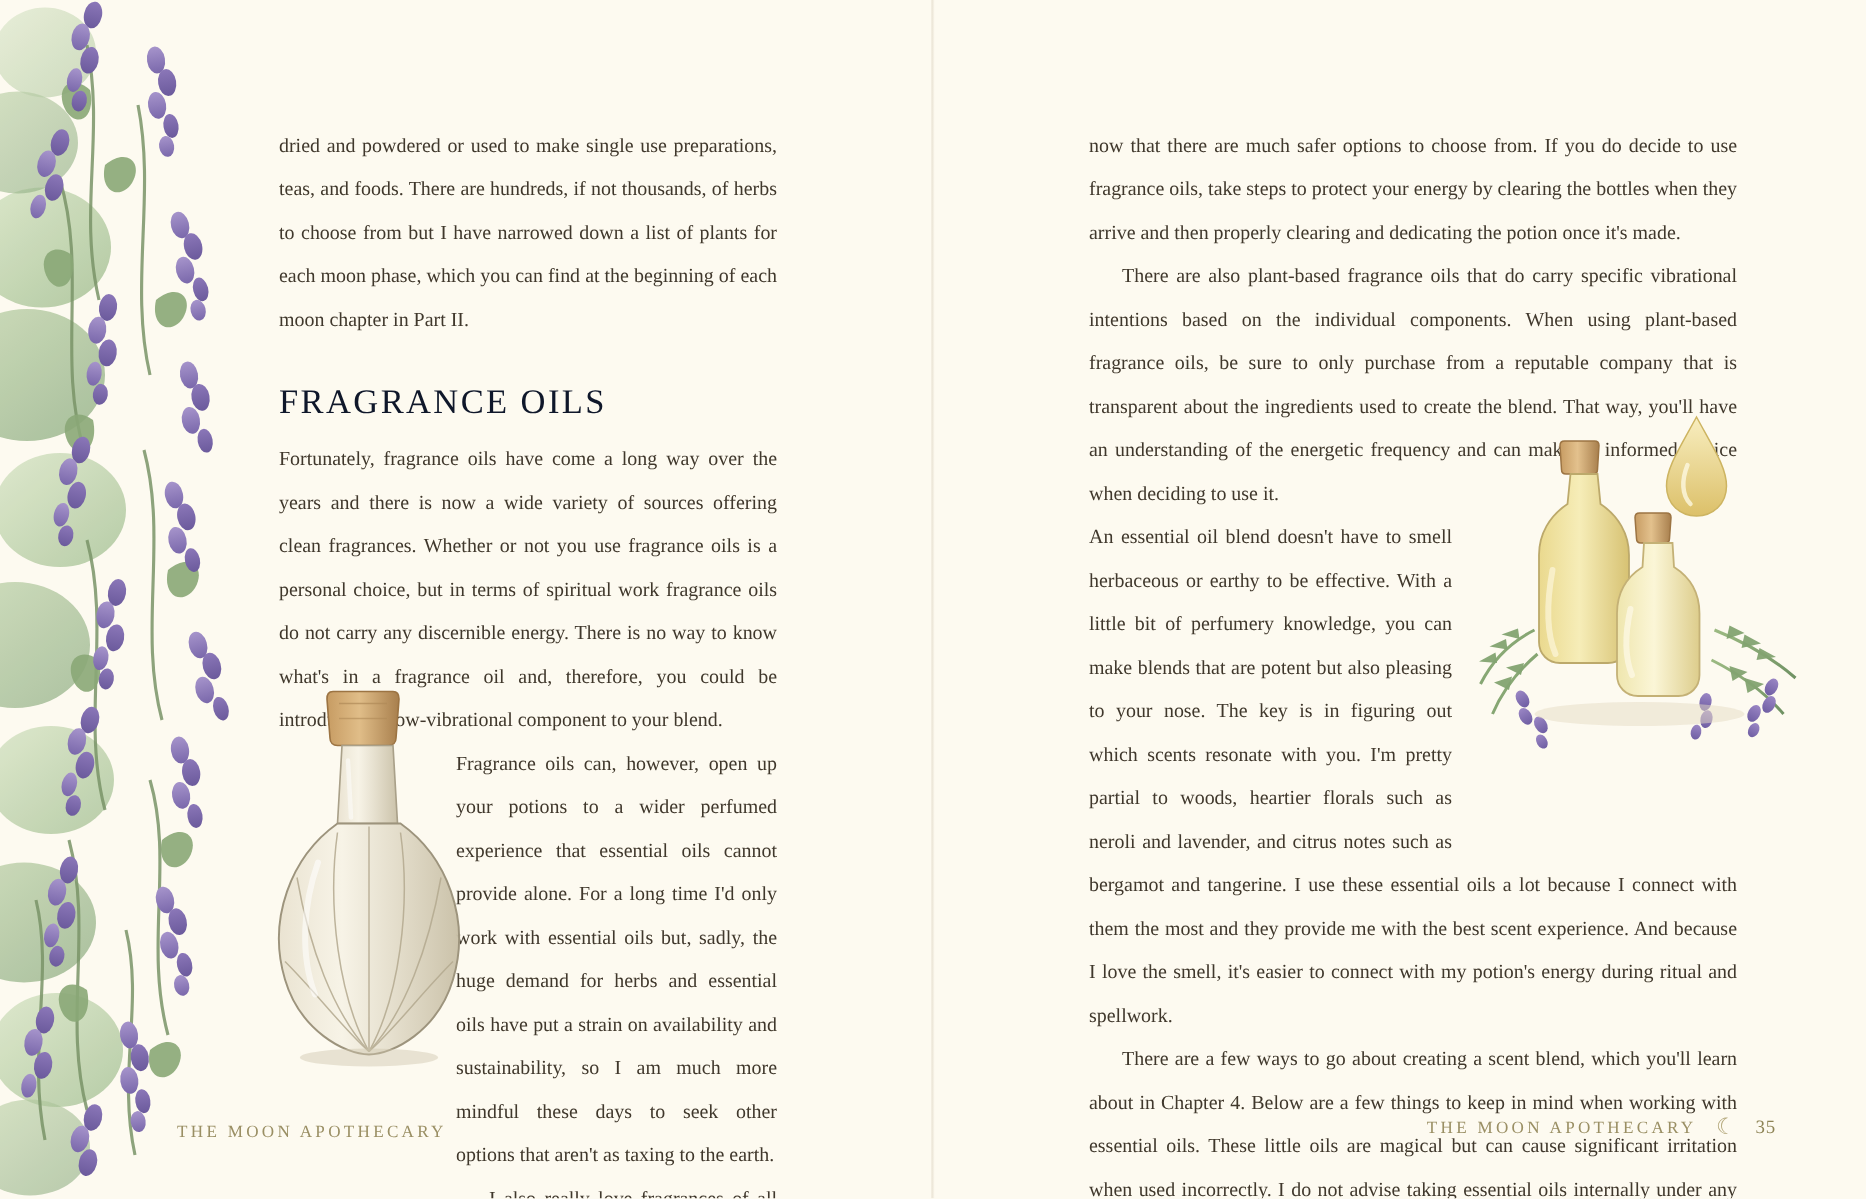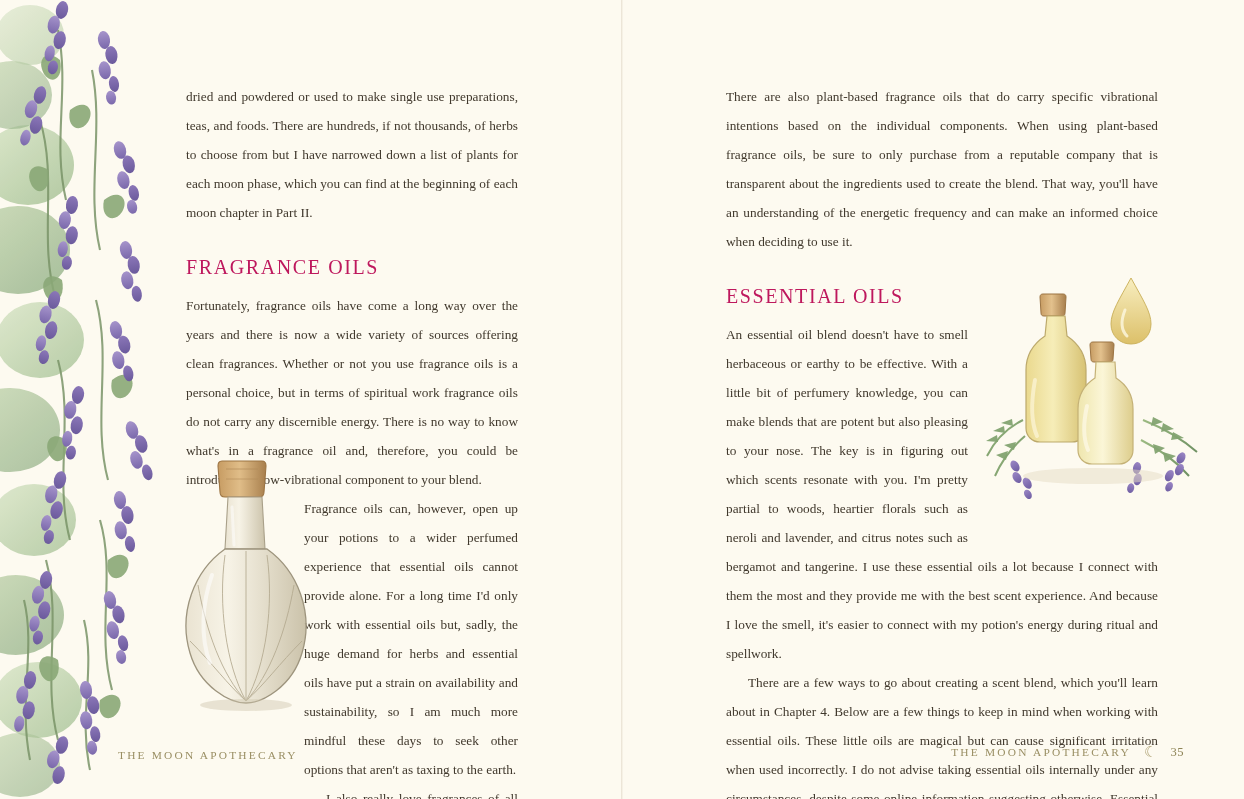--- a/index.html
+++ b/index.html
@@ -49,24 +49,24 @@
     hyphens: auto;
   }
   .col.left-col  { left: 186px; top: 82px;  width: 332px; }
   .col.right-col { left: 726px; top: 82px;  width: 432px; }
 
   .col p { margin: 0; }
   .col p + p { text-indent: 22px; }
   .col p.noindent + p { text-indent: 22px; }
 
   h2.section {
-    font-size: 20px;
+    font-size: 23px;
     letter-spacing: 1.6px;
     font-weight: normal;
-    color: #be185d;
+    color: #0f172a;
     margin: 26px 0 9px 0;
     text-indent: 0 !important;
     font-family: "Liberation Serif", serif;
   }
   .wrap-bottle {
     
     float: left;
     width: 46px;
     height: 300px;
     shape-outside: polygon(0 0, 100% 0, 100% 100%, 0 100%);
@@ -355,23 +355,23 @@
       <path d="M134 186 C 112 208, 96 230, 78 246"></path>
     </g>
 
     <path d="M44 120 C 34 148, 32 182, 42 208" stroke="#ffffff" stroke-width="4" opacity="0.55" fill="none" stroke-linecap="round"></path>
     <path d="M64 52 L66 90" stroke="#ffffff" stroke-width="3" opacity="0.5" stroke-linecap="round"></path>
 
     <ellipse cx="78" cy="250" rx="46" ry="6" fill="#cfc6ae" opacity="0.45"></ellipse>
   </svg>
 
   <div class="col right-col">
+    <p class="noindent">now that there are much safer options to choose from. If you do decide to use fragrance oils, take steps to protect your energy by clearing the bottles when they arrive and then properly clearing and dedicating the potion once it's made.</p>
     <p>There are also plant-based fragrance oils that do carry specific vibrational intentions based on the individual components. When using plant-based fragrance oils, be sure to only purchase from a reputable company that is transparent about the ingredients used to create the blend. That way, you'll have an understanding of the energetic frequency and can make an informed choice when deciding to use it.</p>
 
-    <h2 class="section">ESSENTIAL OILS</h2>
 
     <div style="float:right; width:190px; height:215px; shape-outside: polygon(0 0, 100% 0, 100% 100%, 0 100%);"></div>
 
     <p class="noindent">An essential oil blend doesn't have to smell herbaceous or earthy to be effective. With a little bit of perfumery knowledge, you can make blends that are potent but also pleasing to your nose. The key is in figuring out which scents resonate with you. I'm pretty partial to woods, heartier florals such as neroli and lavender, and citrus notes such as bergamot and tangerine. I use these essential oils a lot because I connect with them the most and they provide me with the best scent experience. And because I love the smell, it's easier to connect with my potion's energy during ritual and spellwork.</p>
     <p>There are a few ways to go about creating a scent blend, which you'll learn about in Chapter 4. Below are a few things to keep in mind when working with essential oils. These little oils are magical but can cause significant irritation when used incorrectly. I do not advise taking essential oils internally under any circumstances, despite some online information suggesting otherwise. Essential oils are highly</p>
   </div>
 
   <svg class="oils-art" viewBox="0 0 235 245" xmlns="http://www.w3.org/2000/svg">
     <defs>
       <linearGradient id="oilA" x1="0" y1="0" x2="1" y2="0">

